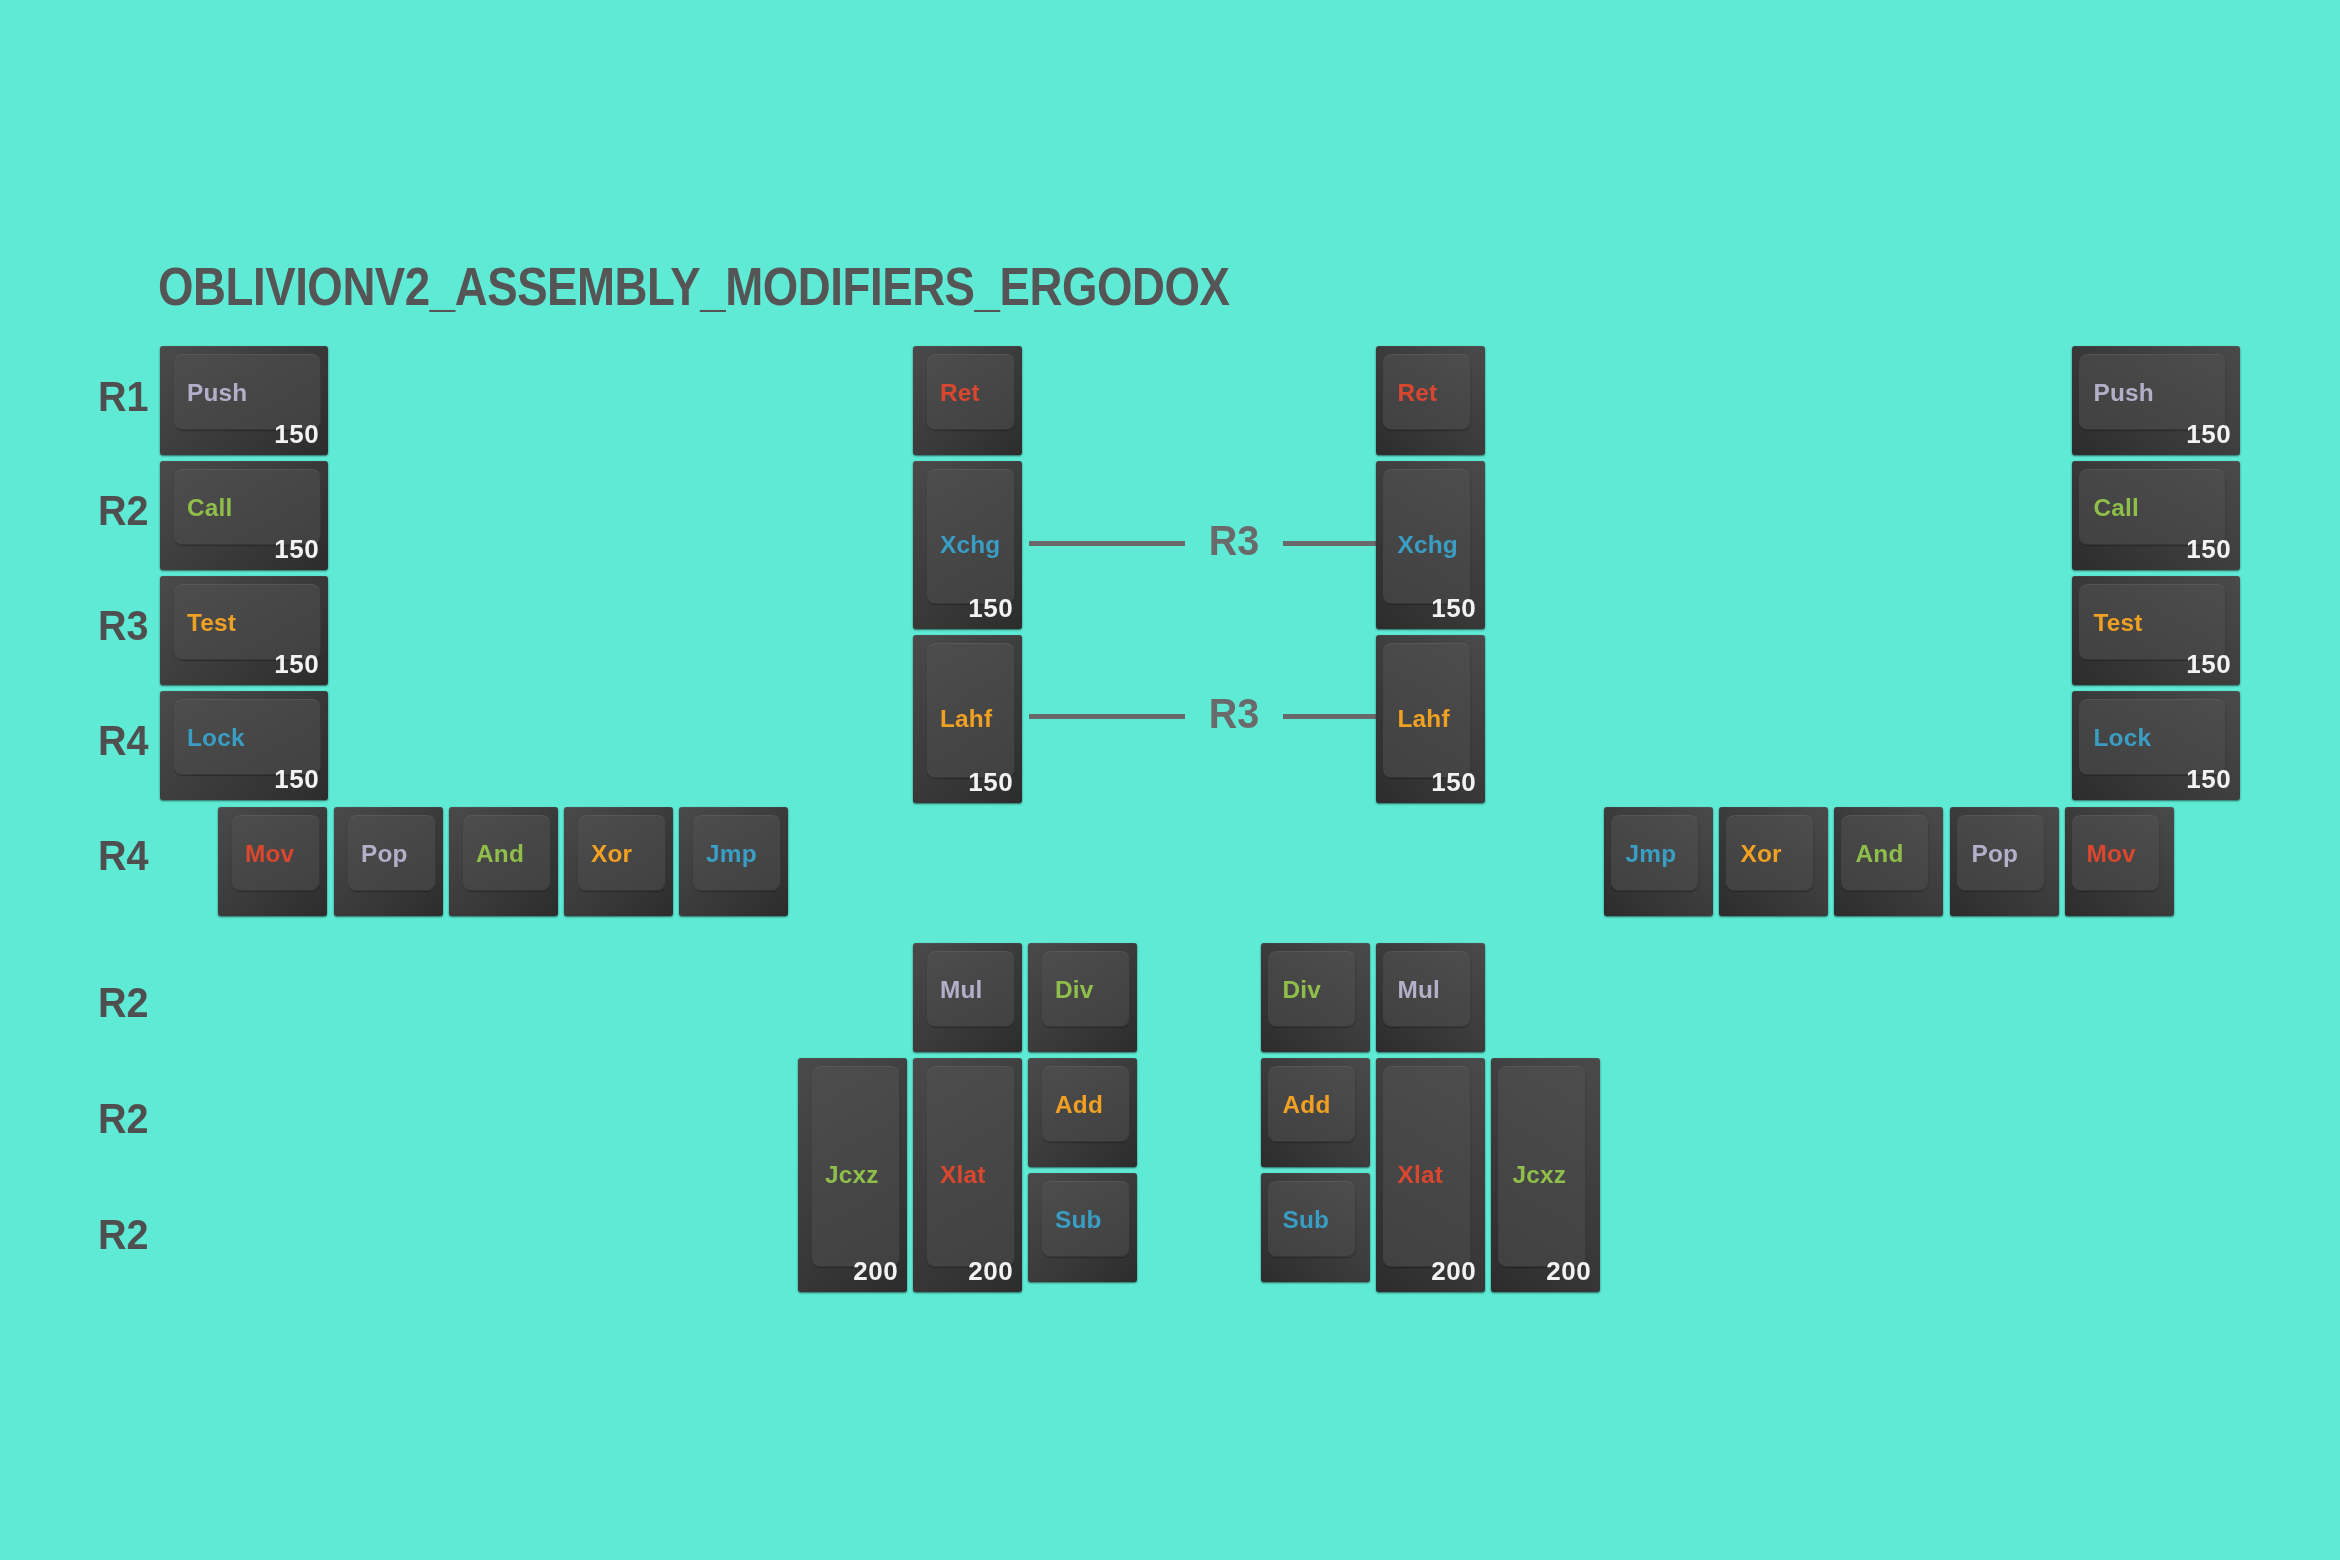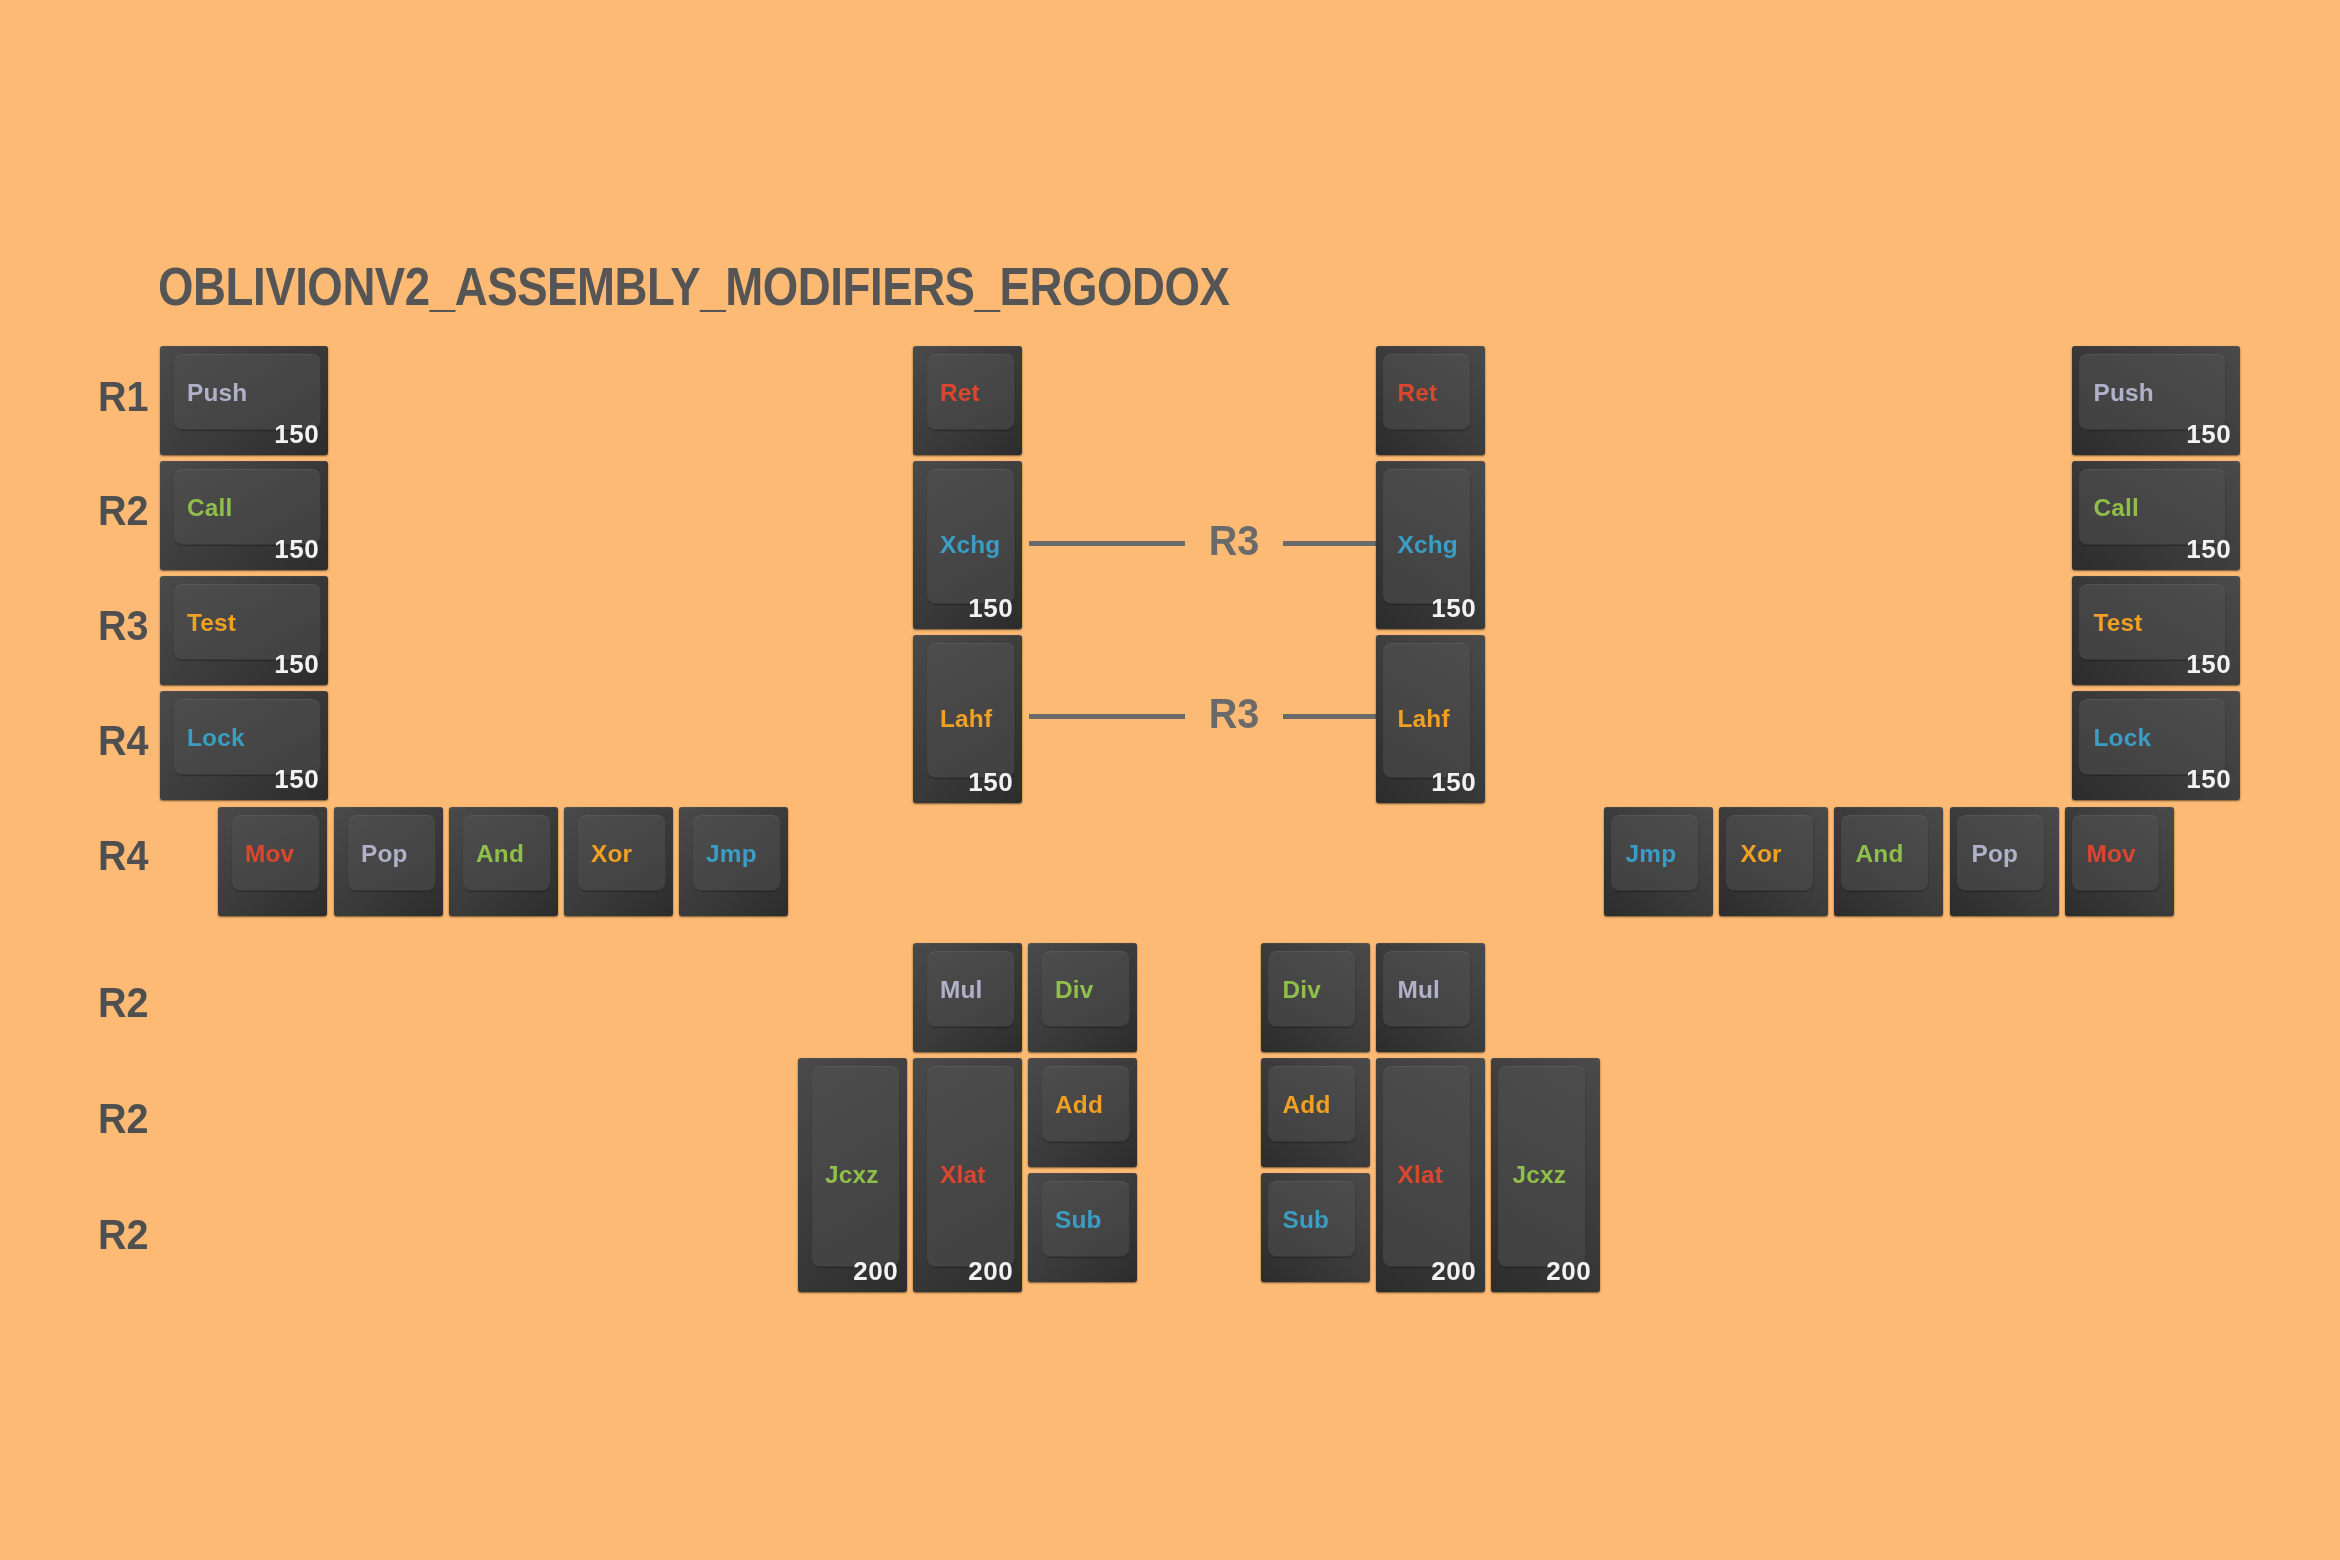--- a/index.html
+++ b/index.html
@@ -9,21 +9,21 @@
     height: 1560px;
     background: #1a1a1a;
     overflow: hidden;
     font-family: "Liberation Sans", sans-serif;
   }
 
   #stage {
     position: relative;
     width: 2341px;
     height: 1560px;
-    background: #fdba74;
+    background: #5eead4;
   }
 
   
   #title {
     position: absolute;
     left: 158px;
     top: 256px;
     font-family: "Liberation Sans", sans-serif;
     font-size: 53px;
     font-weight: bold;

